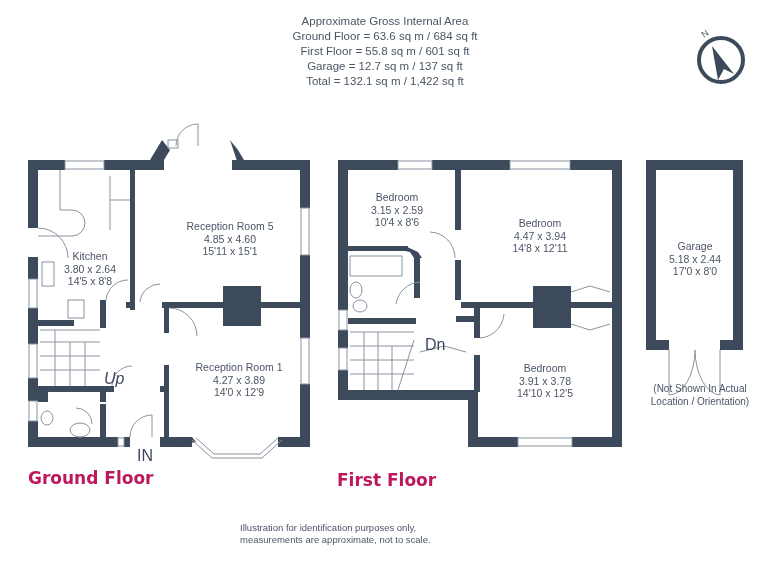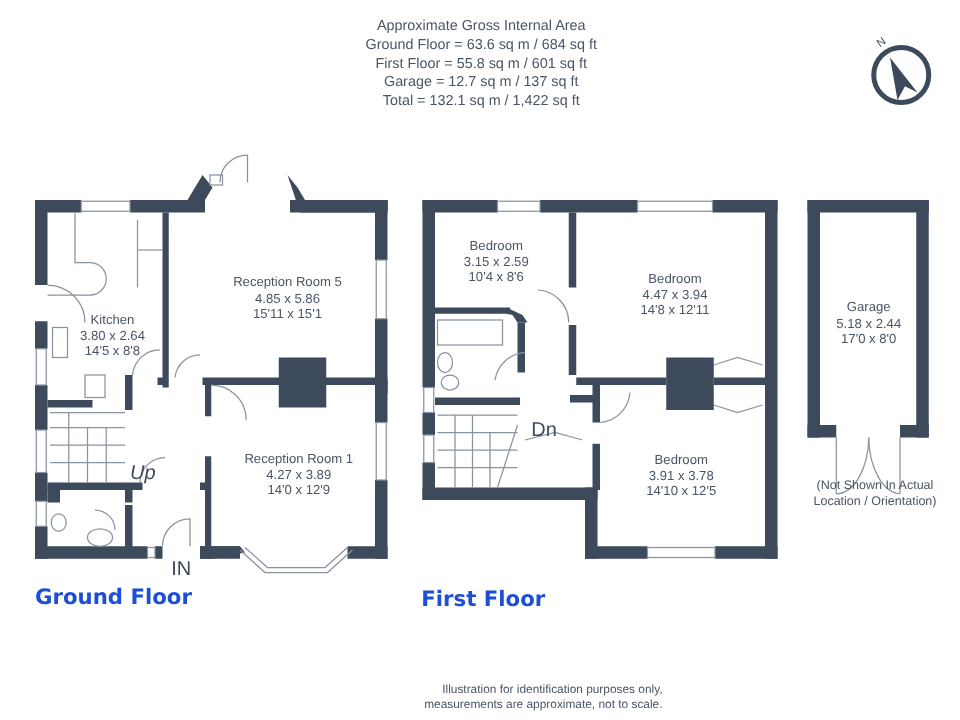--- a/index.html
+++ b/index.html
@@ -1,24 +1,24 @@
 <!DOCTYPE html>
 <html><head>
 <meta charset="utf-8">
 <style>
   html, body { margin: 0; padding: 0; background: #ffffff; }
   body { width: 768px; height: 576px; position: relative; overflow: hidden; font-family: "Liberation Sans", "DejaVu Sans", sans-serif; color: #3d4a5c; }
   .area-block { position: absolute; left: 250px; top: 14px; width: 270px; text-align: center; font-size: 11.5px; line-height: 15px; color: #4a5566; }
   .area-block div { white-space: nowrap; }
   svg.plan { position: absolute; left: 0; top: 0; }
   .room-label { position: absolute; text-align: center; font-size: 10.5px; line-height: 12.5px; color: #4a5566; white-space: nowrap; }
-  .floor-title { position: absolute; font-weight: bold; font-size: 17px; color: #1d4ed8; font-family: "DejaVu Sans", sans-serif; }
+  .floor-title { position: absolute; font-weight: bold; font-size: 17px; color: #be185d; font-family: "DejaVu Sans", sans-serif; }
   .small-label { position: absolute; font-size: 16px; color: #3d4a5c; }
   .note { position: absolute; text-align: center; font-size: 10px; line-height: 12.5px; color: #4a5566; white-space: nowrap; }
-  .footer { position: absolute; left: 240px; top: 522px; width: 290px; text-align: right; font-size: 9.5px; line-height: 12px; color: #4a5566; margin-top: 24px; }
+  .footer { position: absolute; left: 240px; top: 522px; width: 290px; text-align: left; font-size: 9.5px; line-height: 12px; color: #4a5566; }
   .footer .brand { color: #4fbfa5; }
 </style>
 </head>
 <body>
 
 <div class="area-block">
   <div>Approximate Gross Internal Area</div>
   <div>Ground Floor = 63.6 sq m / 684 sq ft</div>
   <div>First Floor = 55.8 sq m / 601 sq ft</div>
   <div>Garage = 12.7 sq m / 137 sq ft</div>
@@ -173,21 +173,21 @@
   </g>
 </svg>
 
 <div class="room-label" style="left:50px; top:250px; width:80px;">
   <div>Kitchen</div>
   <div>3.80 x 2.64</div>
   <div>14'5 x 8'8</div>
 </div>
 <div class="room-label" style="left:160px; top:220px; width:140px;">
   <div>Reception Room 5</div>
-  <div>4.85 x 5.86</div>
+  <div>4.85 x 4.60</div>
   <div>15'11 x 15'1</div>
 </div>
 <div class="room-label" style="left:170px; top:361px; width:138px;">
   <div>Reception Room 1</div>
   <div>4.27 x 3.89</div>
   <div>14'0 x 12'9</div>
 </div>
 <div class="small-label" style="left:104px; top:370px;font-style:italic;">Up</div>
 <div class="small-label" style="left:137px; top:447px;">IN</div>
 <div class="floor-title" style="left:28px; top:468px;">Ground Floor</div>

